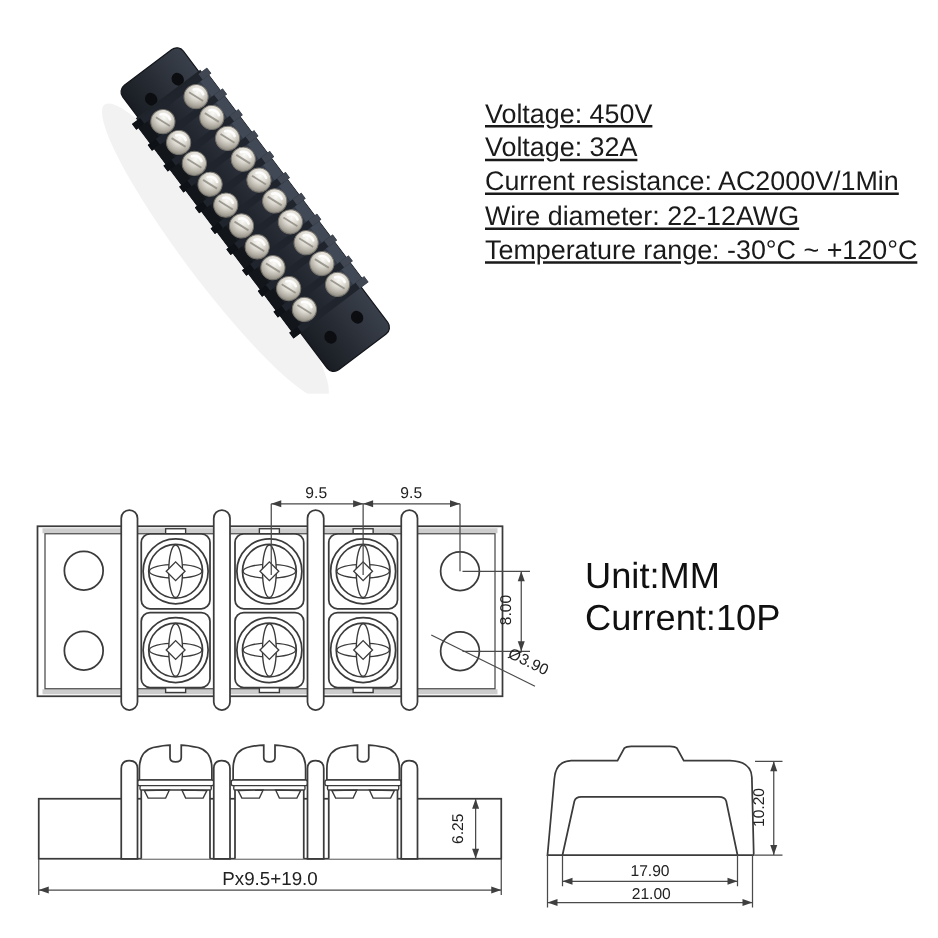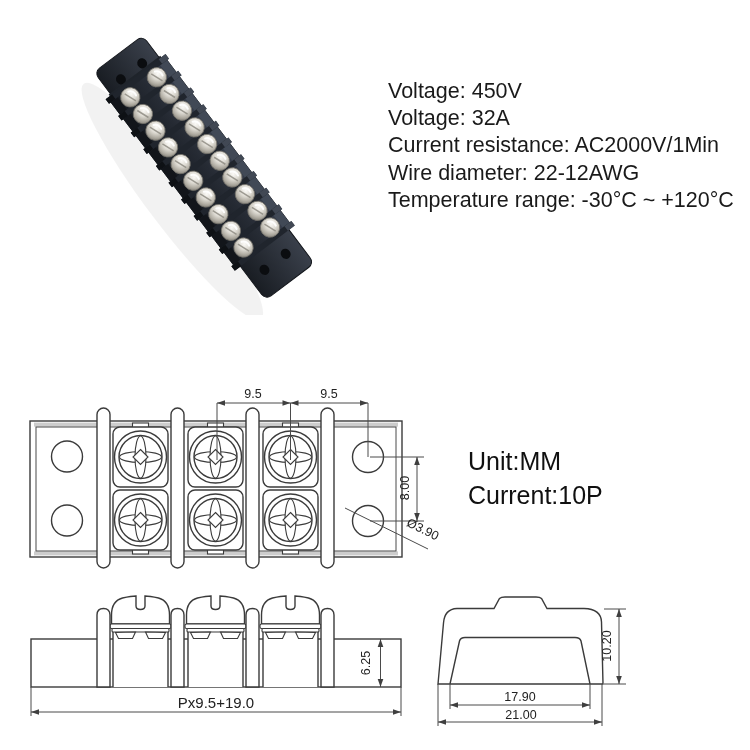--- a/index.html
+++ b/index.html
@@ -1,21 +1,21 @@
 <!DOCTYPE html>
 <html><head>
 <meta charset="utf-8">
 <style>
   html,body{margin:0;padding:0;background:#fff;}
   .page{position:relative;width:750px;height:750px;background:#fff;overflow:hidden;
         font-family:"Liberation Sans",sans-serif;}
   svg.photo{position:absolute;left:80px;top:30px;}
   .specs{position:absolute;left:388px;top:78px;font-size:21.5px;line-height:27.2px;
-         color:#1a1a1a;white-space:nowrap;}
-  .notes{position:absolute;left:468px;top:444px;font-size:25px;line-height:34px;color:#101010;}
+         color:#1a1a1a;white-space:nowrap;text-decoration:underline;}
+  .notes{position:absolute;left:468px;top:444px;font-size:29px;line-height:34px;color:#101010;}
   svg.drawing{position:absolute;left:0;top:380px;}
   .o{fill:#fff;stroke:#3b3b3b;stroke-width:1.4;}
   .l{fill:none;stroke:#3b3b3b;stroke-width:1.4;}
   .t{fill:#fff;stroke:#3b3b3b;stroke-width:1.1;}
   .d{fill:none;stroke:#4a4a4a;stroke-width:1;}
   .a{fill:#3f3f3f;stroke:none;}
   text.dim{font-size:12.5px;fill:#222;font-family:"Liberation Sans",sans-serif;}
   text.dimbig{font-size:15px;fill:#222;font-family:"Liberation Sans",sans-serif;}
 </style>
 </head>

